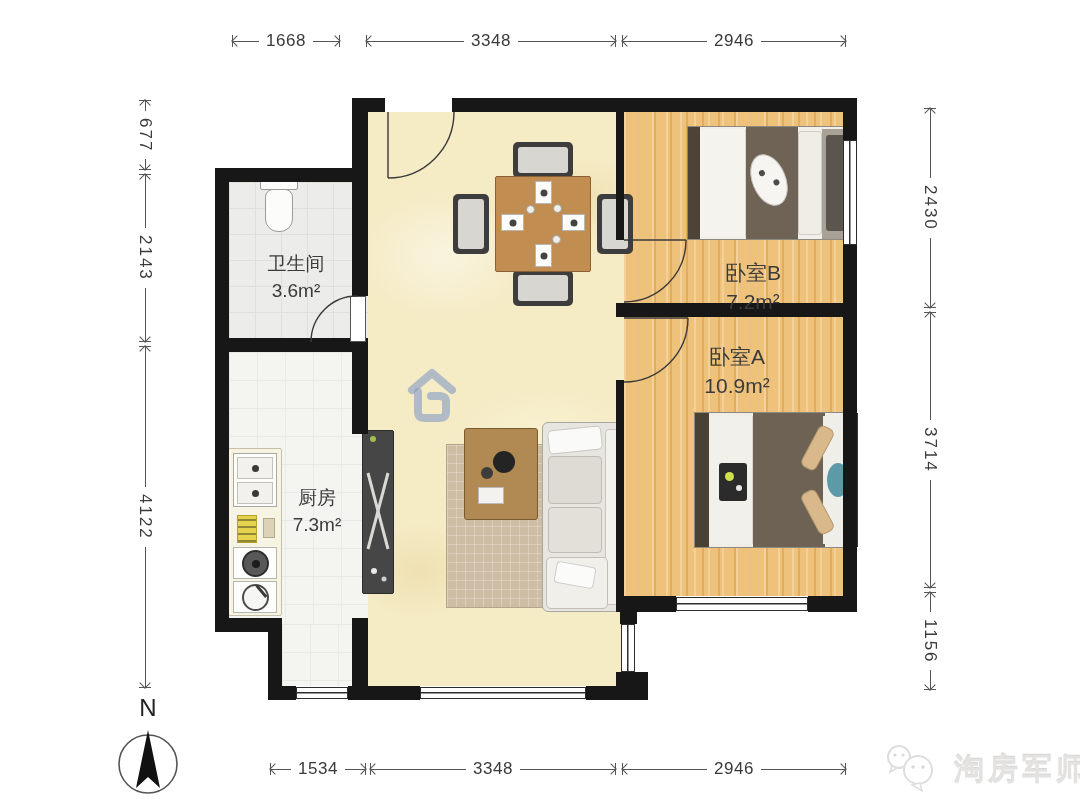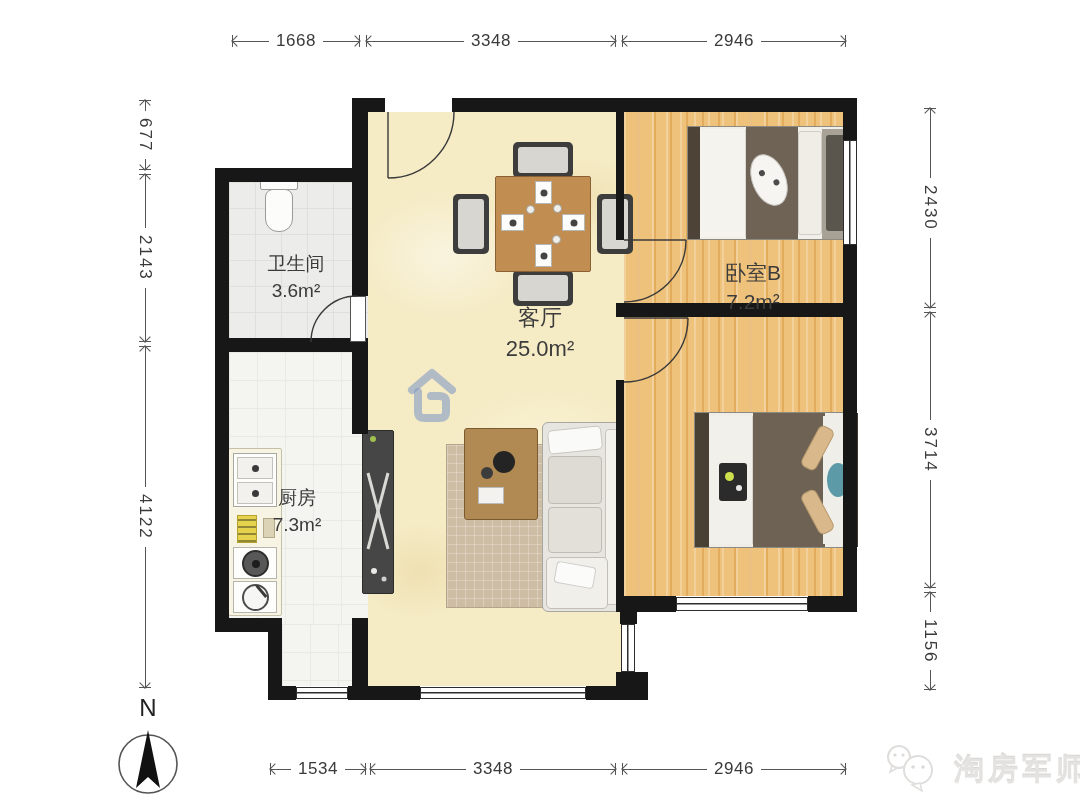--- a/index.html
+++ b/index.html
@@ -272,34 +272,34 @@
       <path d="M 686 240 A 62 62 0 0 1 624 302"></path>
       <line x1="624" y1="318" x2="688" y2="318"></line>
       <path d="M 688 318 A 64 64 0 0 1 624 382"></path>
     </g>
   </svg>
 
   <div class="room-label" style="left:296px;top:250px;font-size:19px;line-height:27px">
     <span class="nm">卫生间</span>
     <span class="ar2">3.6m²</span>
   </div>
-  <div class="room-label" style="left:297px;top:484px;font-size:19px;line-height:27px">
+  <div class="room-label" style="left:317px;top:484px;font-size:19px;line-height:27px">
     <span class="nm">厨房</span>
     <span class="ar2">7.3m²</span>
-  </div>
-  <div class="room-label" style="left:540px;top:302px;font-size:22px;line-height:31px">
-    <span class="nm">客厅</span>
-    <span class="ar2">25.0m²</span>
   </div>
   <div class="room-label" style="left:753px;top:258px;font-size:21px;line-height:29px">
     <span class="nm">卧室B</span>
     <span class="ar2">7.2m²</span>
   </div>
-
-  <div class="dim dim-h" style="left:232px;top:34px;width:128px">
+  <div class="room-label" style="left:737px;top:342px;font-size:21px;line-height:29px">
+    <span class="nm">卧室A</span>
+    <span class="ar2">10.9m²</span>
+  </div>
+
+  <div class="dim dim-h" style="left:232px;top:34px;width:108px">
     <span class="tick"></span>
       <span class="ln al"></span>
     <span class="lbl">1668</span>
     <span class="ln ar"></span>
       <span class="tick"></span>
   </div>
   <div class="dim dim-h" style="left:366px;top:34px;width:250px">
     <span class="tick"></span>
       <span class="ln al"></span>
     <span class="lbl">3348</span>

